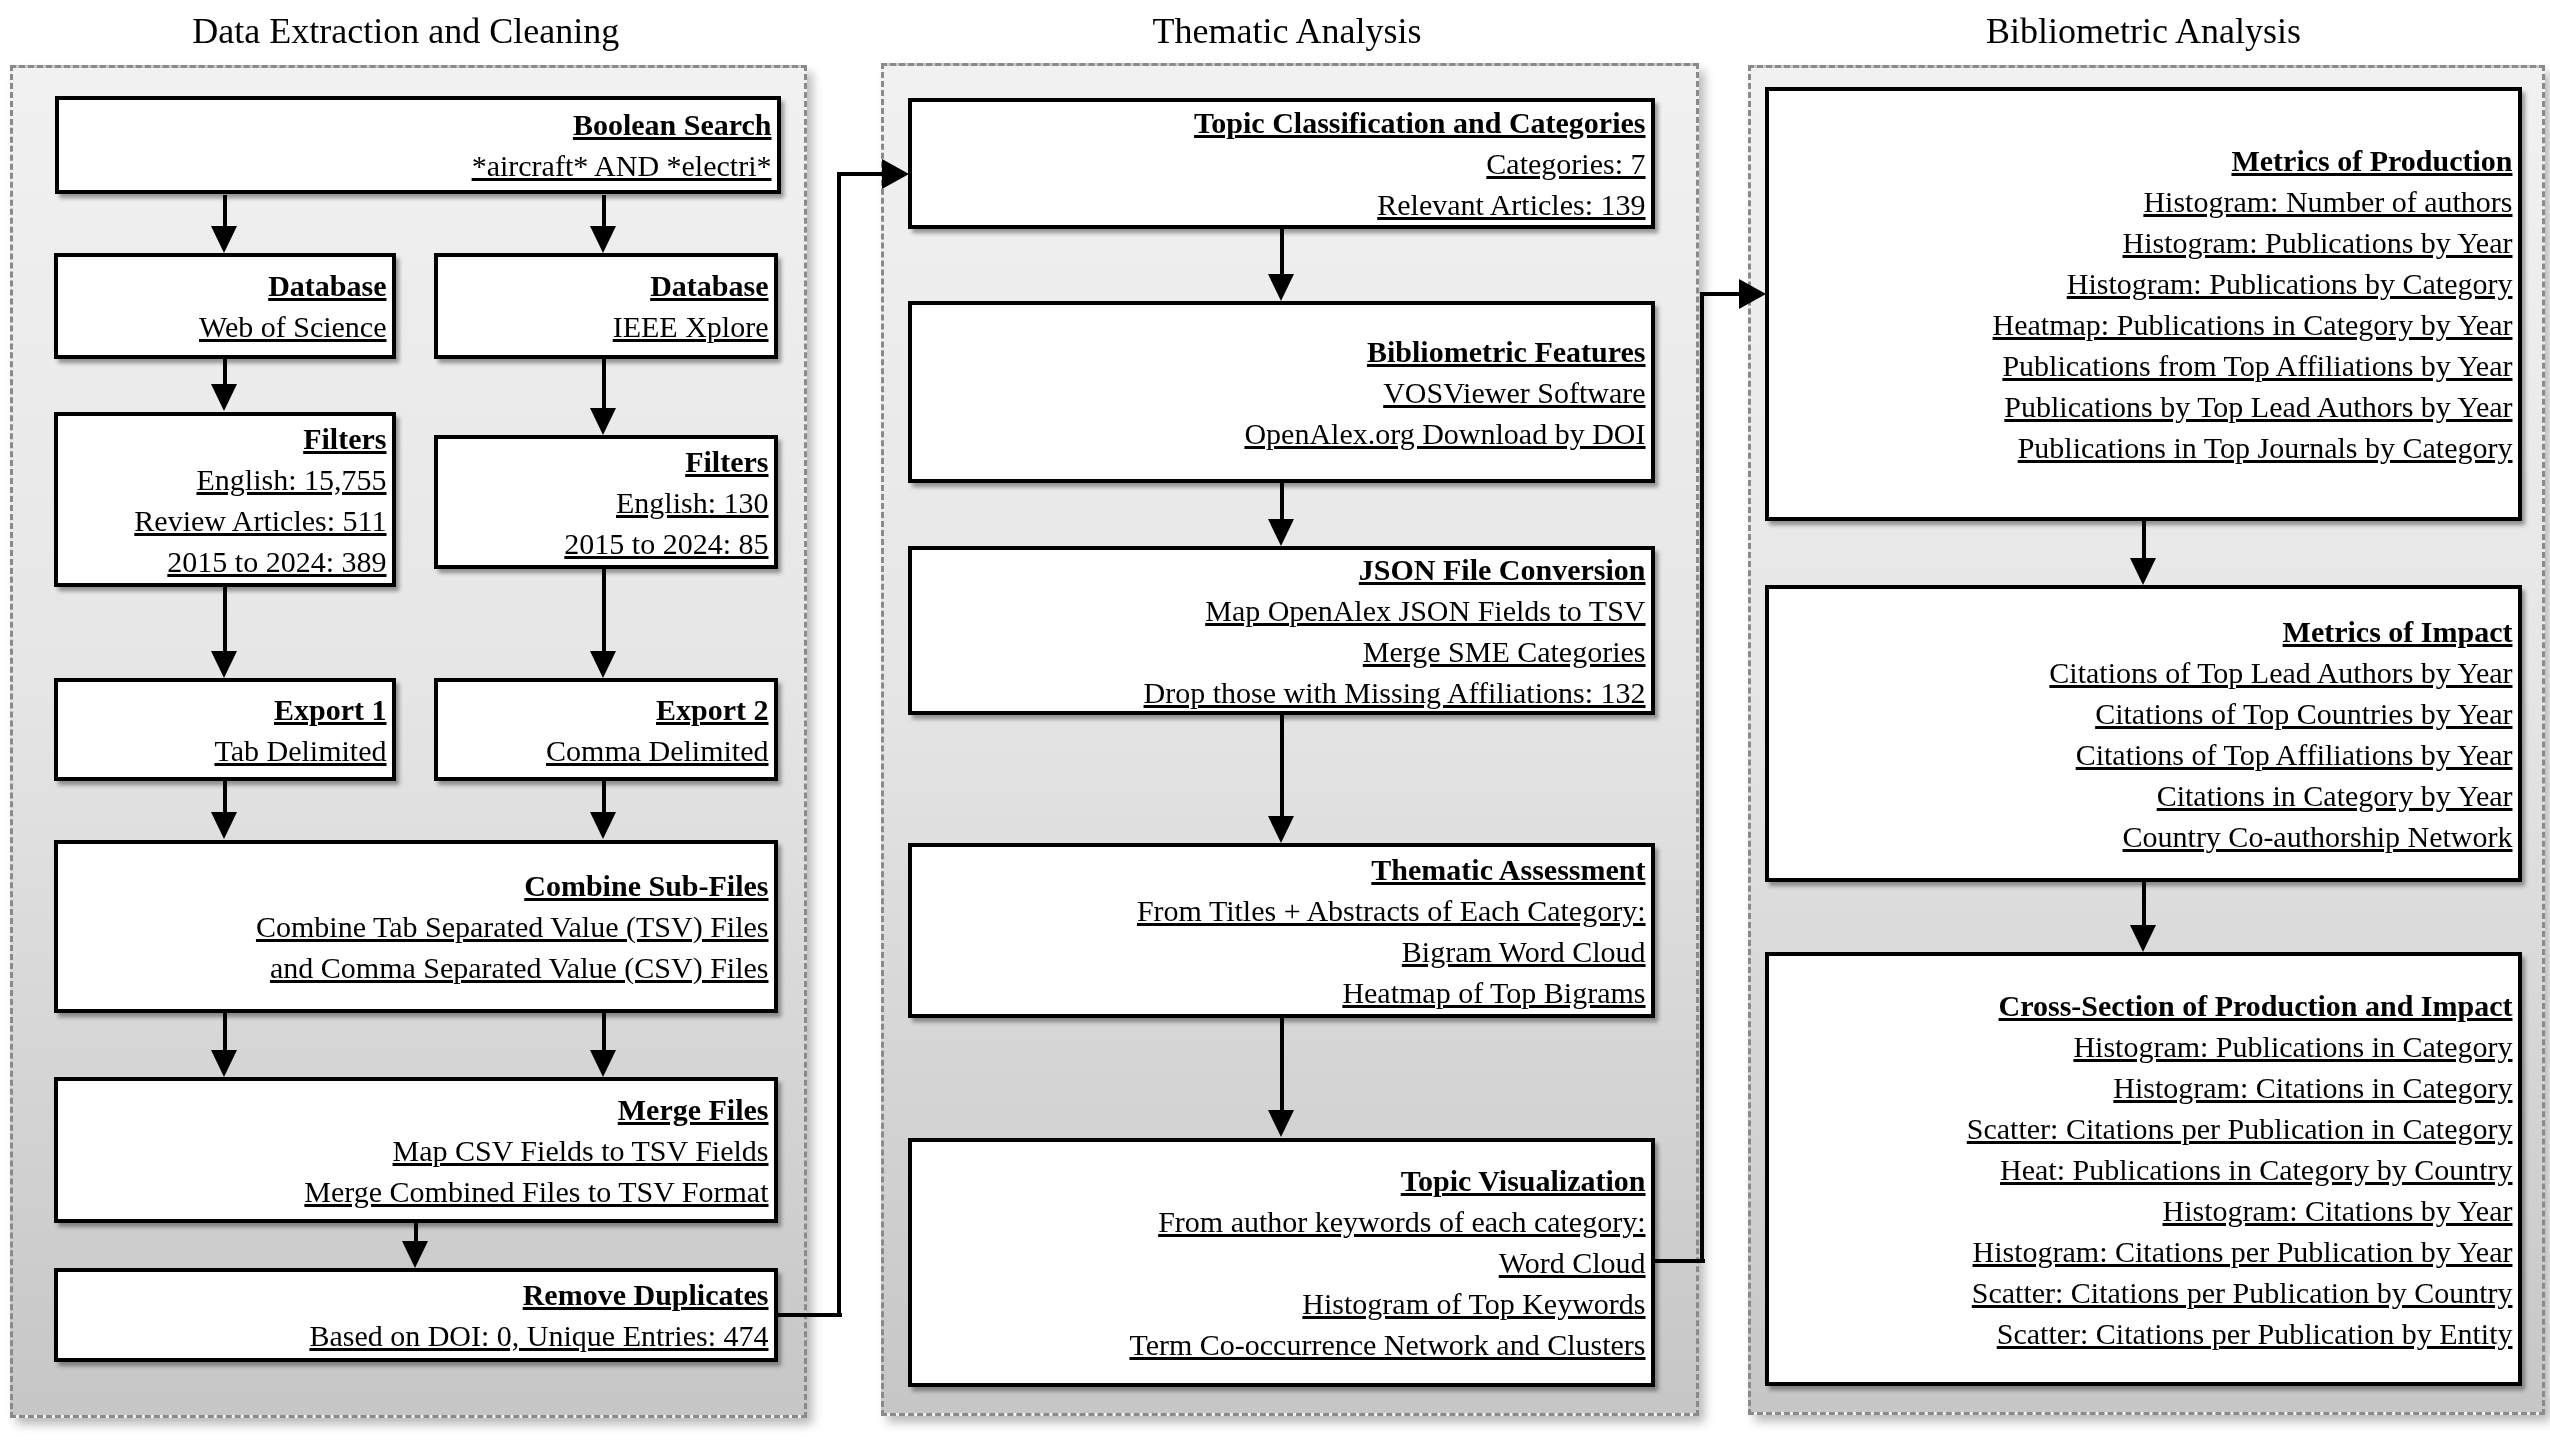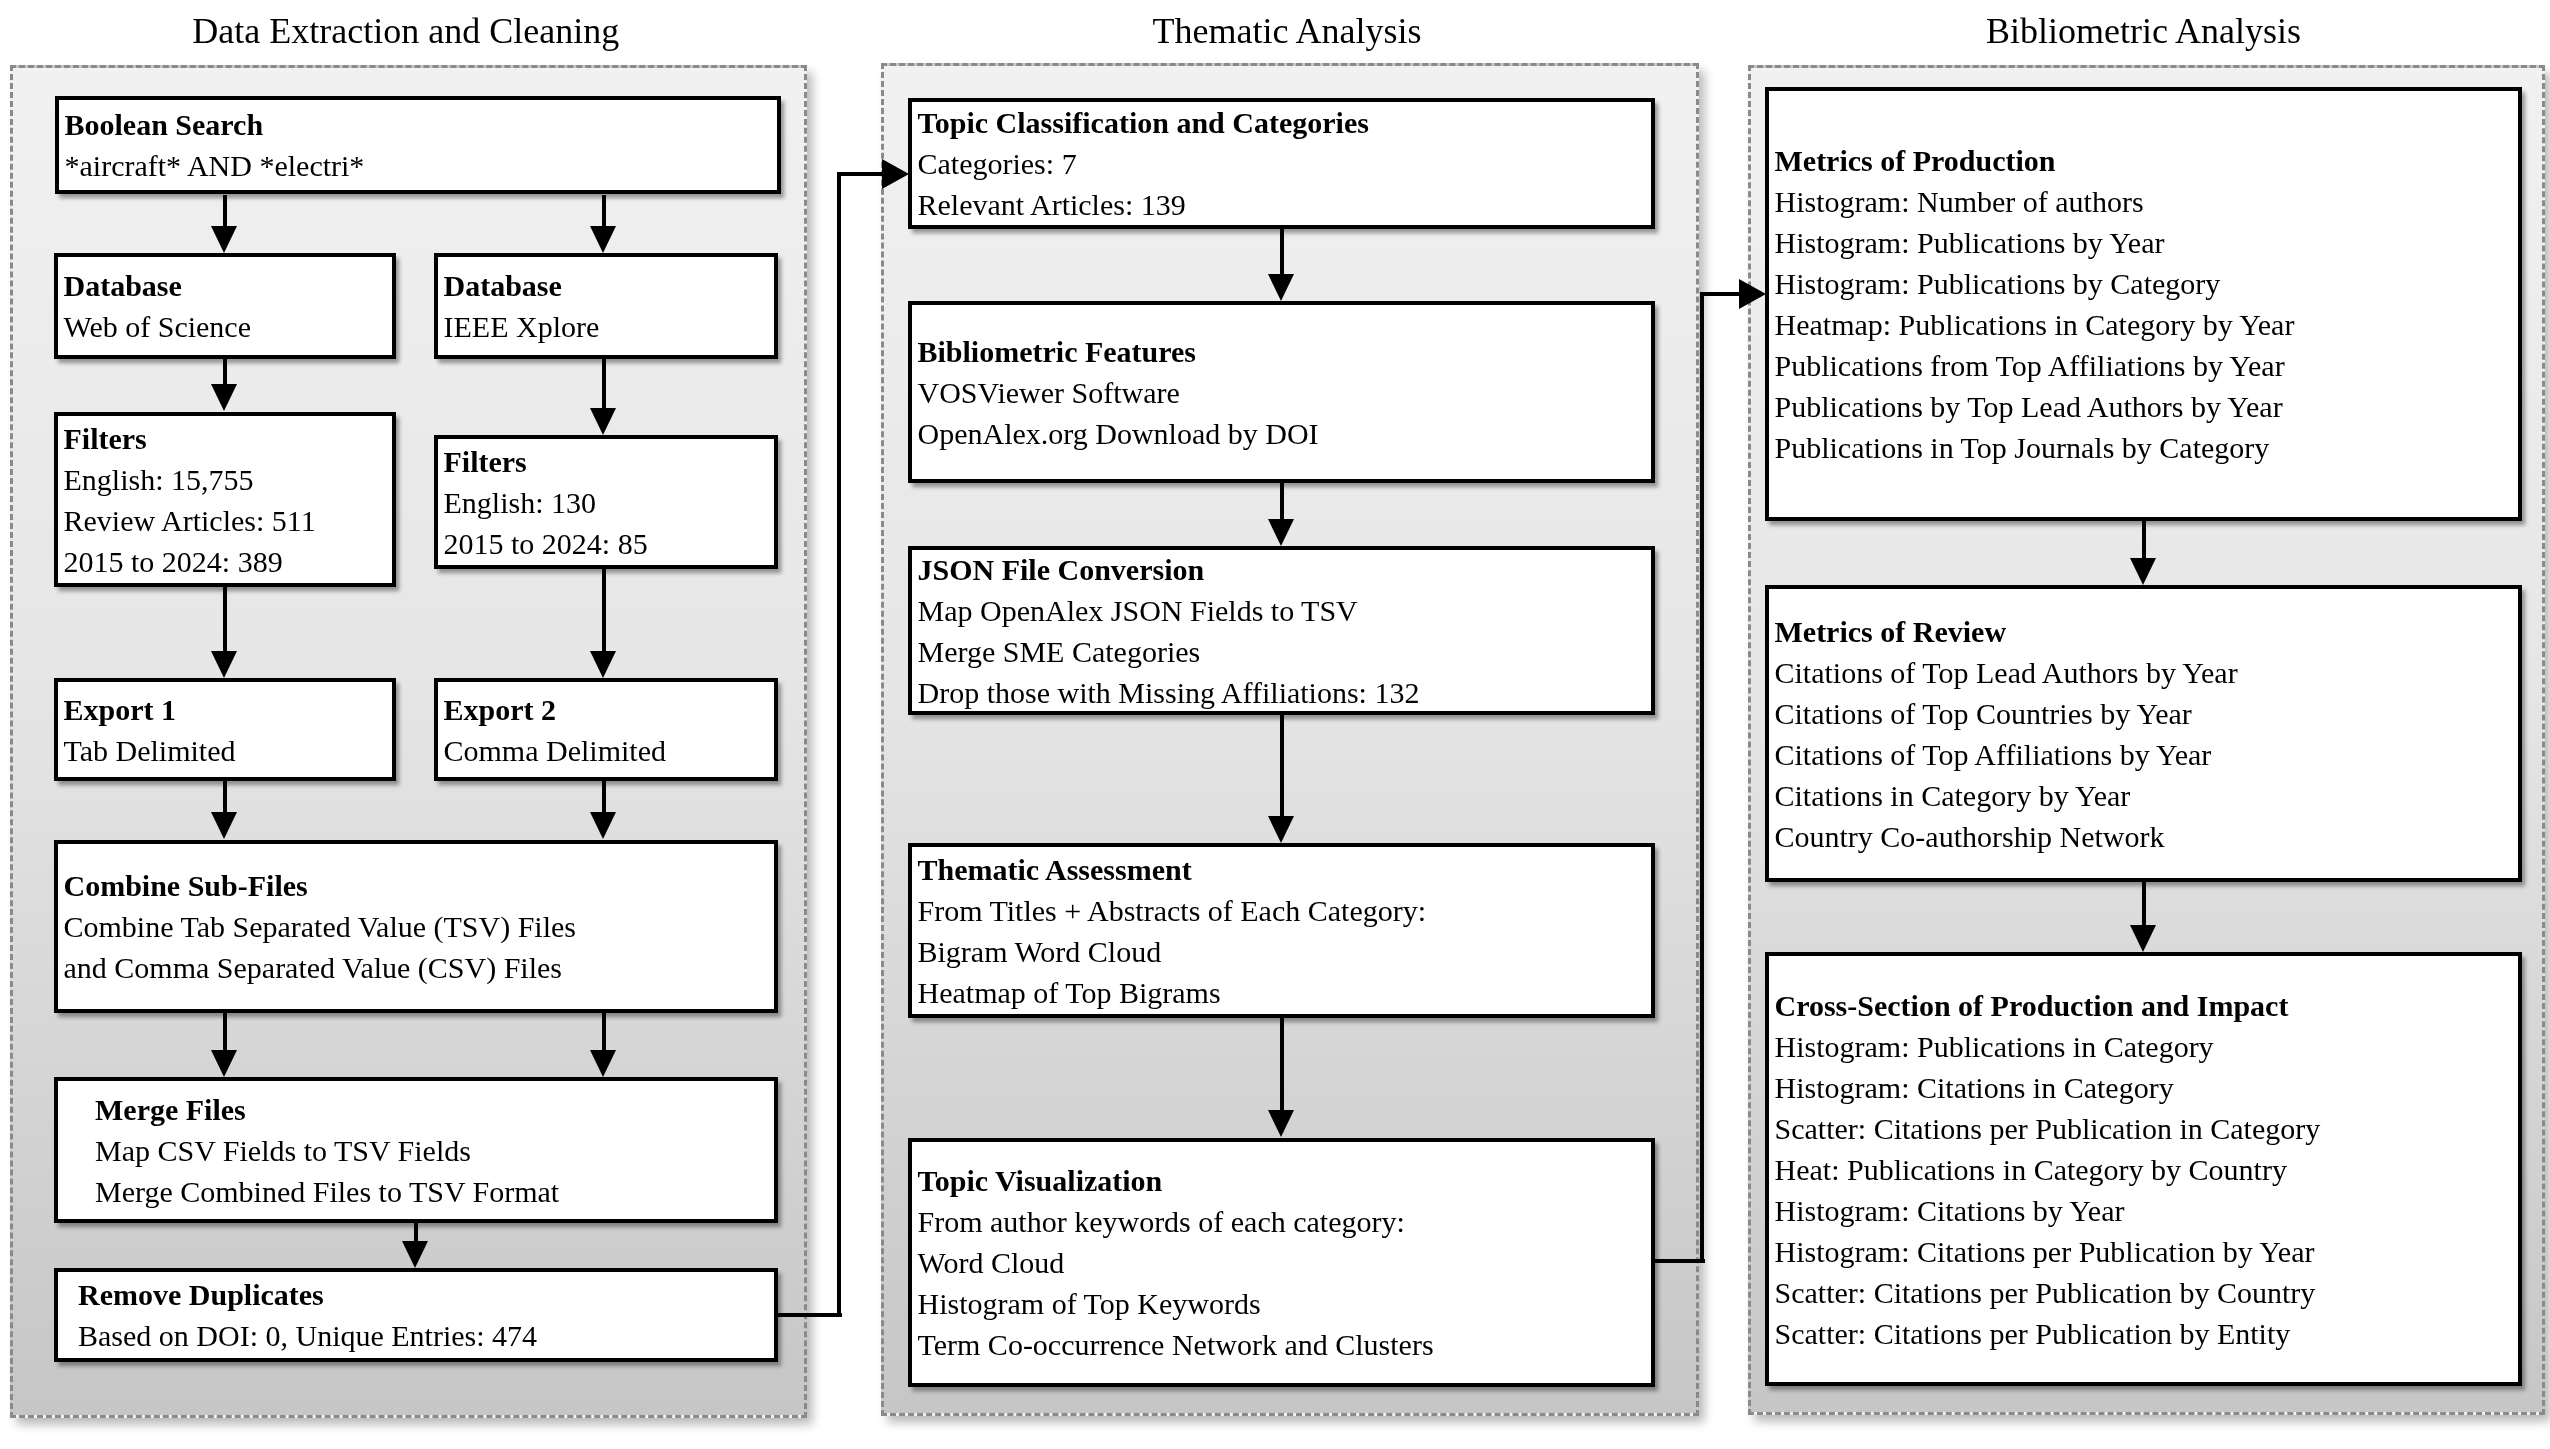--- a/index.html
+++ b/index.html
@@ -22,24 +22,24 @@
     position:absolute;
     border:3.4px dashed #8a8a8a;
     background:linear-gradient(180deg,#f1f1f1 0%,#e6e6e6 45%,#c6c6c6 100%);
     box-shadow:5.5px 6.9px 9.6px rgba(0,0,0,0.28);
   }
   .box{
     position:absolute;
     background:#ffffff;
     border:4.1px solid #000;
     box-shadow:4.1px 4.8px 4.1px rgba(0,0,0,0.38);
-    display:flex;flex-direction:column;justify-content:center;align-items:flex-start;
+    display:flex;flex-direction:column;justify-content:center;align-items:flex-end;
     text-align:center;
     font-size:30px;line-height:41px;
-    padding:2.8px 5.5px;box-sizing:border-box;
+    padding:2.8px 5.5px;box-sizing:border-box;text-decoration:underline;
   }
   .box .t{font-weight:bold;}
   .va{position:absolute;width:27.5px;}
   .va .sh{position:absolute;left:11.7px;top:0;width:4.1px;height:calc(100% - 19px);background:#000;}
   .va .hd{position:absolute;left:0;bottom:0;width:0;height:0;
     border-left:13.8px solid transparent;border-right:13.8px solid transparent;border-top:27.5px solid #000;}
   .seg{position:absolute;background:#000;}
   .hr{position:absolute;width:0;height:0;
     border-top:15px solid transparent;border-bottom:15px solid transparent;border-left:27.5px solid #000;}
 </style>
@@ -150,21 +150,21 @@
     <div class="ln">Histogram: Number of authors</div>
     <div class="ln">Histogram: Publications by Year</div>
     <div class="ln">Histogram: Publications by Category</div>
     <div class="ln">Heatmap: Publications in Category by Year</div>
     <div class="ln">Publications from Top Affiliations by Year</div>
     <div class="ln">Publications by Top Lead Authors by Year</div>
     <div class="ln">Publications in Top Journals by Category</div>
   </div>
 
   <div class="box" style="left:1765px;top:585px;width:757px;height:297px;">
-    <div class="t">Metrics of Review</div>
+    <div class="t">Metrics of Impact</div>
     <div class="ln">Citations of Top Lead Authors by Year</div>
     <div class="ln">Citations of Top Countries by Year</div>
     <div class="ln">Citations of Top Affiliations by Year</div>
     <div class="ln">Citations in Category by Year</div>
     <div class="ln">Country Co-authorship Network</div>
   </div>
 
   <div class="box" style="left:1765px;top:952px;width:757px;height:434px;">
     <div class="t">Cross-Section of Production and Impact</div>
     <div class="ln">Histogram: Publications in Category</div>

